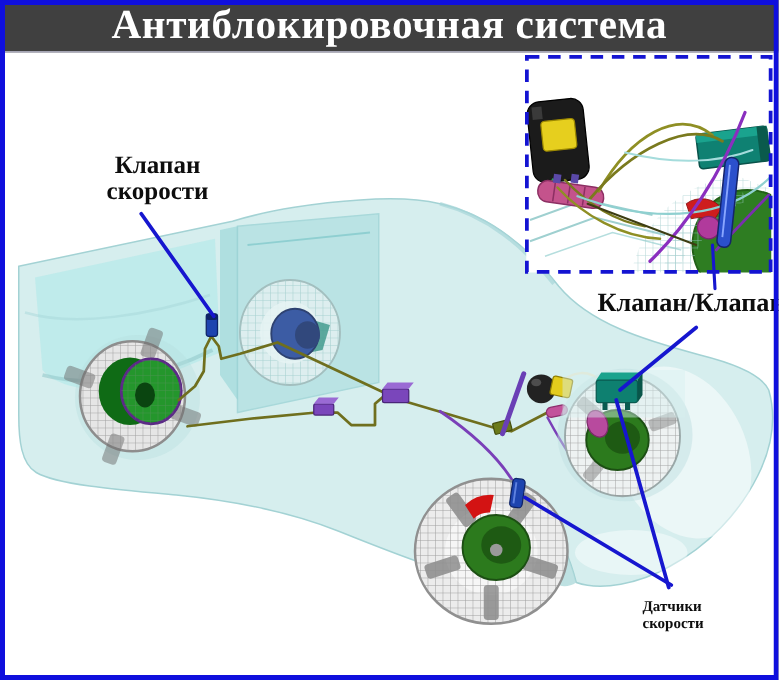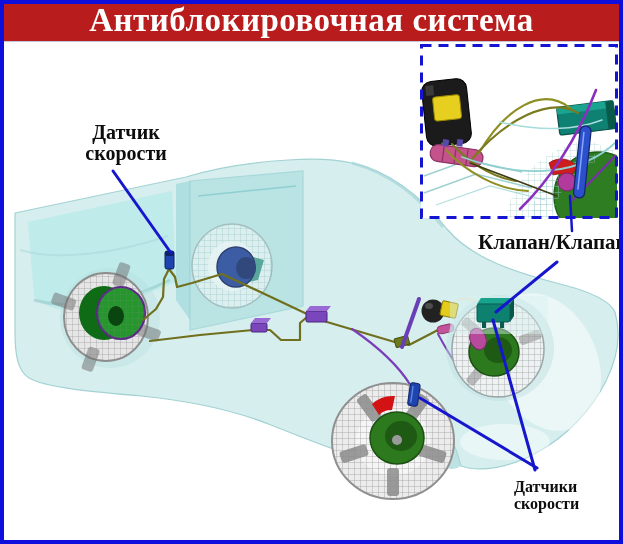--- a/index.html
+++ b/index.html
@@ -1,24 +1,24 @@
 <!DOCTYPE html>
 <html><head>
 <meta charset="utf-8">
 <style>
   html,body{margin:0;padding:0;background:#666;}
   .screen{position:relative;width:623px;height:544px;background:#ffffff;overflow:hidden;font-family:"Liberation Serif","DejaVu Serif",serif;}
   .frame{position:absolute;inset:0;border:4px solid #0f0fdd;pointer-events:none;z-index:20;}
-  .titlebar{position:absolute;left:0;top:0;width:100%;height:41px;background:#b91c1c;border-bottom:1px solid #c6c6da;display:flex;align-items:center;justify-content:center;z-index:15;}
+  .titlebar{position:absolute;left:0;top:0;width:100%;height:41px;background:#404040;border-bottom:1px solid #c6c6da;display:flex;align-items:center;justify-content:center;z-index:15;}
   .title{font-weight:bold;font-size:33px;color:#ffffff;letter-spacing:0.5px;line-height:1;}
   .scene{position:absolute;left:0;top:0;z-index:1;}
   .lbl{position:absolute;z-index:10;color:#0d0d0d;font-weight:bold;line-height:1.05;}
   #lbl-speed-sensor{left:70px;top:122px;width:112px;text-align:center;font-size:20px;}
   #lbl-pump-valve{left:478px;top:231px;font-size:21px;white-space:nowrap;}
-  #lbl-speed-sensors{left:514px;top:479px;font-size:16px;text-align:left;}
+  #lbl-speed-sensors{left:514px;top:479px;font-size:12px;text-align:left;}
   .lbl span{display:block;}
 </style>
 </head>
 <body>
 
 <div class="screen">
 
   <div class="titlebar">
     <div class="title">Антиблокировочная система</div>
   </div>
@@ -216,21 +216,21 @@
     <g stroke="#1616cf" stroke-linecap="round" fill="none">
       <line x1="113" y1="171" x2="171" y2="253" stroke-width="3"></line>
       <line x1="557" y1="262" x2="496" y2="312" stroke-width="3"></line>
       <line x1="570" y1="196" x2="572" y2="231" stroke-width="2.5"></line>
       <line x1="537" y1="468" x2="420" y2="398" stroke-width="3"></line>
       <line x1="535" y1="470" x2="493" y2="320" stroke-width="3"></line>
     </g>
   </svg>
 
   <div class="lbl" id="lbl-speed-sensor">
-    <span>Датчик</span>
+    <span>Клапан</span>
     <span>скорости</span>
   </div>
   <div class="lbl" id="lbl-pump-valve">Клапан/Клапан</div>
   <div class="lbl" id="lbl-speed-sensors">
     <span>Датчики</span>
     <span>скорости</span>
   </div>
 
   <div class="frame"></div>
 </div>

